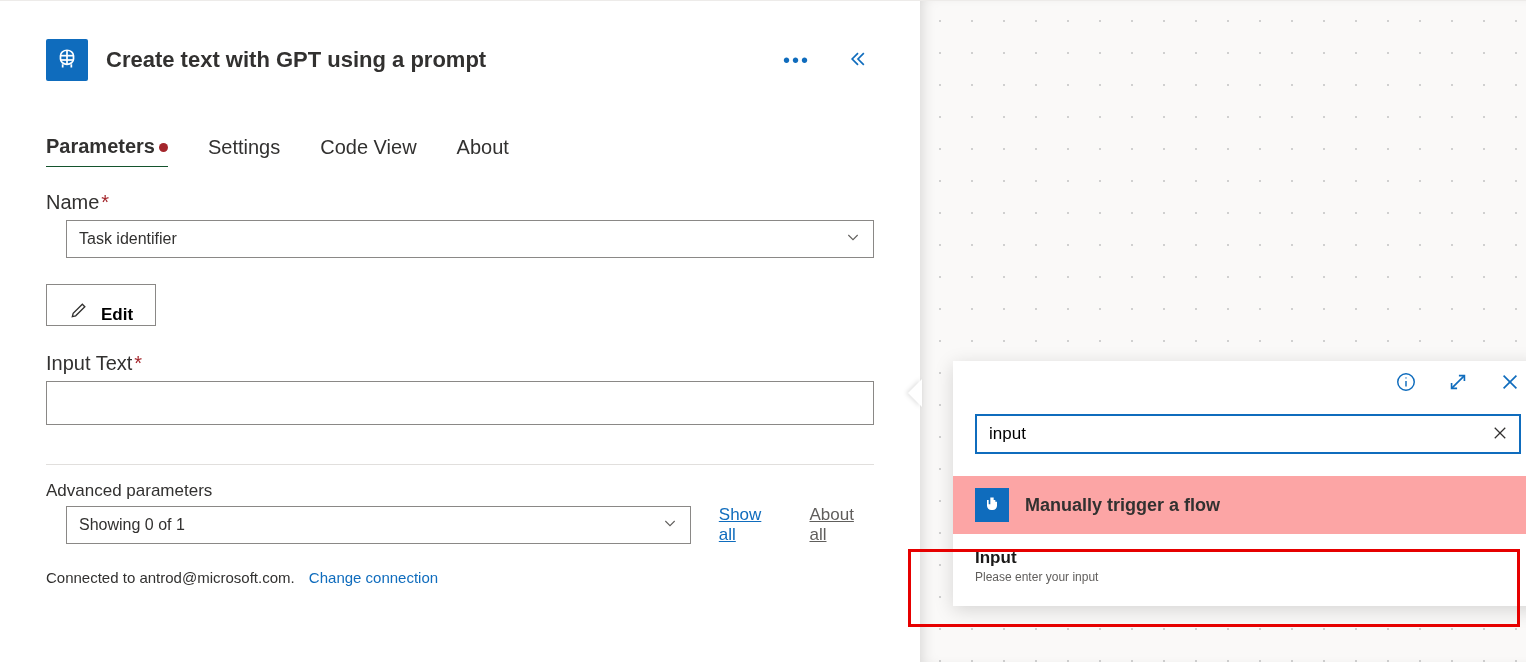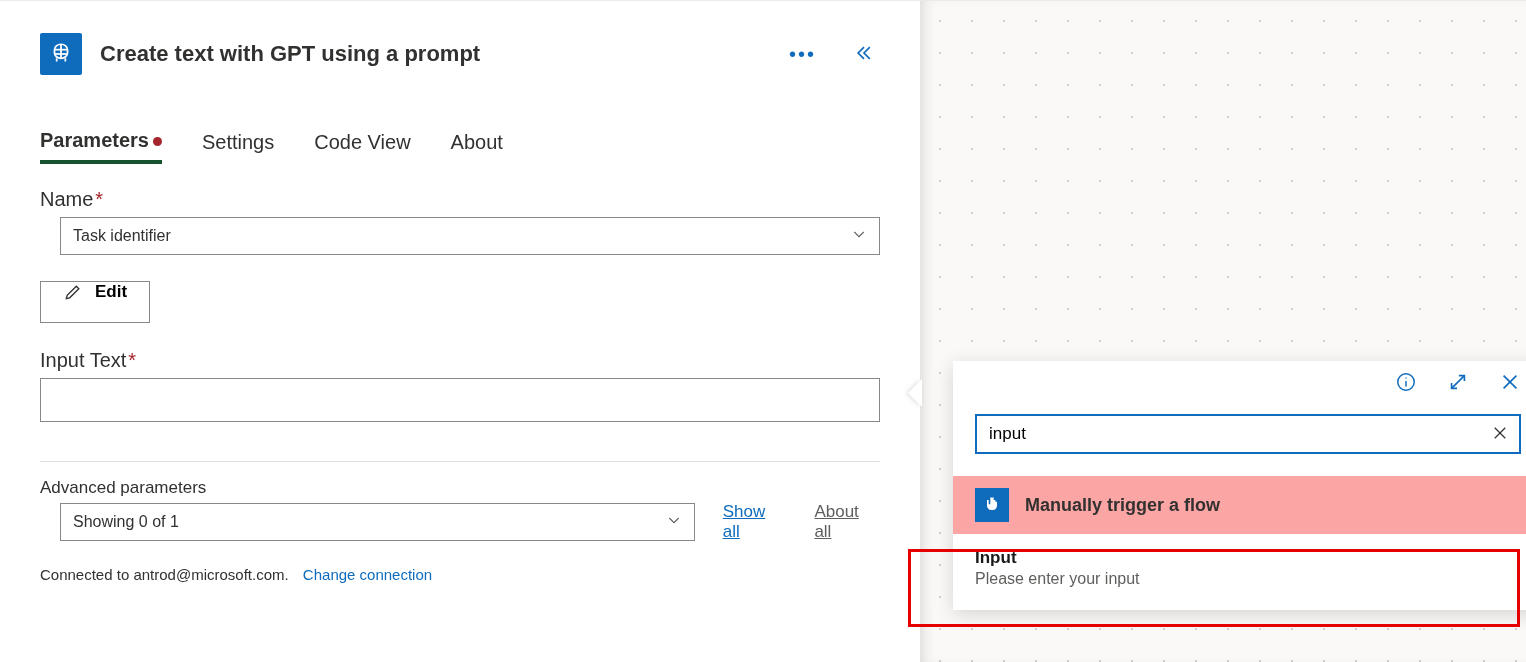--- a/index.html
+++ b/index.html
@@ -15,21 +15,21 @@
     position: relative;
     border-top: 1px solid #edebe9;
   }
   .left-panel {
     position: absolute;
     left: 0;
     top: 0;
     width: 920px;
     height: 570px;
     background: #ffffff;
-    padding: 12px;
+    padding: 18px;
   }
   .panel-header {
     display: flex;
     align-items: center;
     padding: 20px 28px 14px 28px;
   }
   .action-icon {
     width: 42px;
     height: 42px;
     background: #0f6cbd;
@@ -67,21 +67,21 @@
     font-size: 20px;
     color: #323130;
     padding-bottom: 8px;
     cursor: pointer;
     position: relative;
     display: flex;
     align-items: center;
   }
   .tab.active {
     font-weight: 600;
-    border-bottom: 4px solid #14532d;
+    border-bottom: 1px solid #14532d;
   }
   .tab-dot {
     width: 9px;
     height: 9px;
     background: #a4262c;
     border-radius: 50%;
     margin-left: 4px;
     margin-top: 2px;
   }
   .form-area {
@@ -109,21 +109,21 @@
   .chev-down { color:#605e5c; }
   .edit-btn {
     margin-top: 26px;
     height: 42px;
     padding: 0 22px;
     border: 1px solid #8a8886;
     background: #fff;
     font-size: 17px;
     font-weight: 600;
     display: inline-flex;
-    align-items: flex-start;
+    align-items: flex-end;
     gap: 12px;
     cursor: pointer;
   }
   .text-input {
     width: 100%;
     height: 44px;
     border: 1px solid #8a8886;
     padding: 6px 10px;
     font-size: 15px;
     outline: none;
@@ -220,21 +220,21 @@
     gap:16px;
   }
   .trigger-icon {
     width:34px;height:34px;background:#0f6cbd;display:flex;align-items:center;justify-content:center;
   }
   .trigger-title { font-size:18px; font-weight:600; }
   .popup-item {
     padding: 14px 22px 22px 22px;
   }
   .popup-item-title { font-size:17px; font-weight:700; color:#1b1a19; }
-  .popup-item-sub { font-size:16px; color:#605e5c; margin-top:2px;}
+  .popup-item-sub { font-size:12px; color:#605e5c; margin-top:2px;}
   .highlight-box {
     position:absolute;
     border: 3px solid #e60000;
     left: 908px;
     top: 548px;
     width: 612px;
     height: 78px;
     z-index: 10;
     pointer-events: none;
   }

